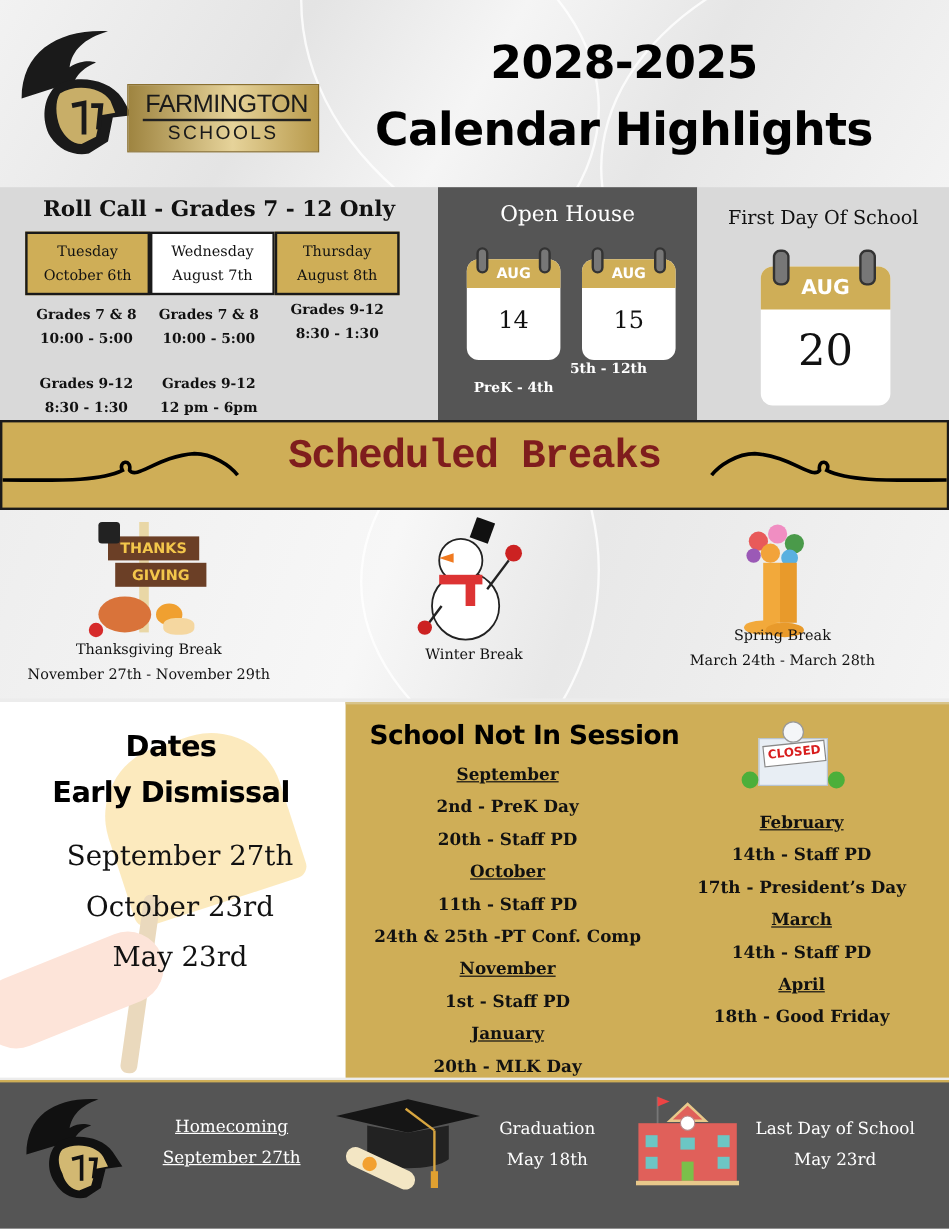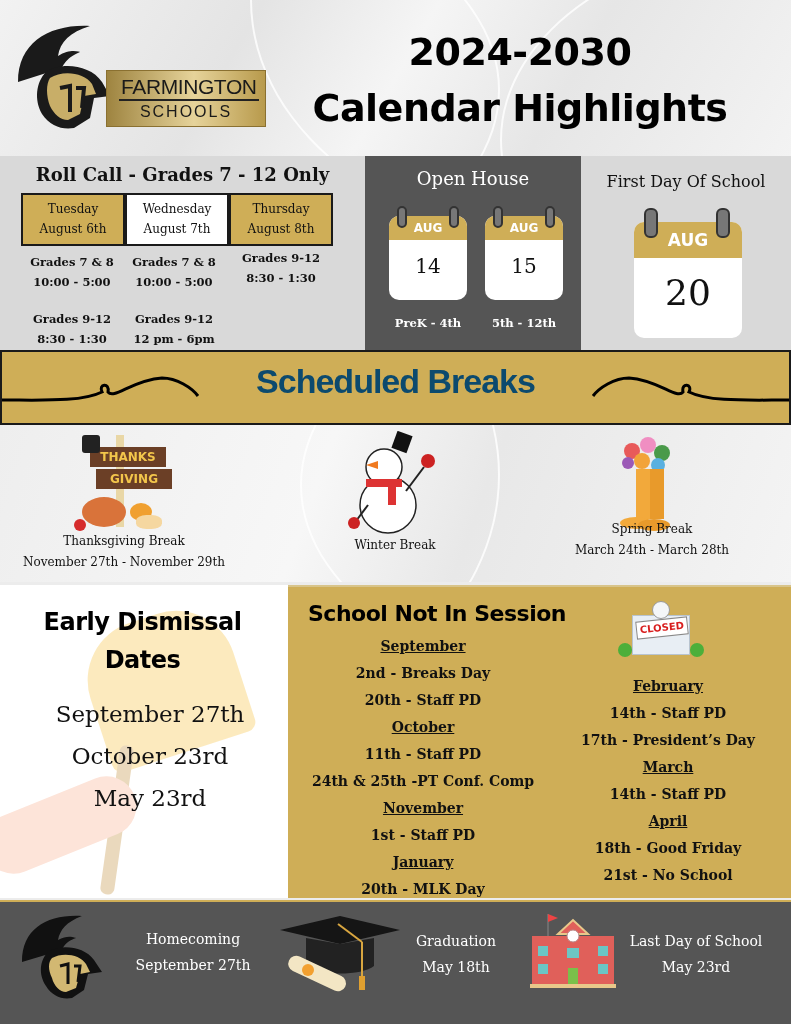--- a/index.html
+++ b/index.html
@@ -31,21 +31,21 @@
   .rc-slot { position: absolute; width: 110px; text-align: center; font-size: 11.5px; font-weight: bold; line-height: 20px; }
 
   .sec-title { position: absolute; width: 100%; text-align: center; font-size: 18px; }
   .cal { position: absolute; background: #fff; border-radius: 10px; overflow: visible; }
   .cal .top { position: absolute; left: 0; top: 0; width: 100%; background: #cfae57; border-radius: 10px 10px 0 0; color: #fff; text-align: center; font-family: "DejaVu Sans", sans-serif; font-weight: bold; }
   .cal .num { position: absolute; left: 0; width: 100%; text-align: center; color: #111; }
   .cal .ring { position: absolute; background: #777; border: 2px solid #333; border-radius: 6px; }
 
   
   #banner { left: 0; top: 350px; width: 791px; height: 75px; background: #cfae57; border: 2px solid #1a1a1a; }
-  #banner-text { position: absolute; left: 0; top: 10px; width: 100%; text-align: center; font-family: Liberation Sans, sans-serif; font-weight: 900; font-size: 34px; letter-spacing: -1px; color: #0c4a6e; }
+  #banner-text { position: absolute; left: 0; top: 10px; width: 100%; text-align: center; font-family: Liberation Mono, monospace; font-weight: 900; font-size: 34px; letter-spacing: -1px; color: #7f1d1d; }
 
   
   #breaks { left: 0; top: 425px; width: 791px; height: 157px; background: linear-gradient(110deg, #eeeeee, #f7f7f7 40%, #e8e8e8 60%, #f4f4f4); overflow: hidden; }
   .brk { position: absolute; text-align: center; font-size: 12px; line-height: 21px; }
   .brk .name { font-size: 12px; }
 
   
   #early { left: 0; top: 585px; width: 288px; height: 313px; background: #ffffff; overflow: hidden; }
   .bell { position: absolute; left: 90px; top: 30px; width: 150px; height: 140px; background: #fbe6b3; border-radius: 60px 60px 10px 10px; opacity: 0.85; transform: rotate(-18deg); }
   .rope { position: absolute; left: 110px; top: 160px; width: 14px; height: 150px; background: #ead9bd; transform: rotate(8deg); border-radius: 6px; }
@@ -76,31 +76,31 @@
     <path d="M36 50 C50 40 80 42 92 60 L100 74 L84 76 L80 96 L64 106 C52 108 40 104 32 92 C24 78 26 60 36 50 Z" fill="#1a1a1a"></path>
     <path d="M40 56 C52 48 74 50 82 62 L86 72 L74 74 L70 92 L58 98 C50 98 44 92 40 84 C36 74 36 62 40 56 Z" fill="#c8ae68"></path>
     <path d="M50 66 L60 64 L60 90 M66 66 L74 66 L72 86" stroke="#1a1a1a" stroke-width="4" fill="none"></path>
   </svg>
   <div class="abs logo-badge">
     <div class="l1">FARMINGTON</div>
     <div class="l2">SCHOOLS</div>
   </div>
 
   <div id="title" class="abs heavy">
-    <div>2024-2030</div>
+    <div>2028-2025</div>
     <div>Calendar Highlights</div>
   </div>
 </div>
 
 <div id="rollcall" class="abs">
   <div class="rc-title">Roll Call - Grades 7 - 12 Only</div>
 
   <div class="rc-day rc-gold" style="left:21px;">
     <div>Tuesday</div>
-    <div>August 6th</div>
+    <div>October 6th</div>
   </div>
   <div class="rc-day rc-white" style="left:125px;">
     <div>Wednesday</div>
     <div>August 7th</div>
   </div>
   <div class="rc-day rc-gold" style="left:229px;text-align:center;">
     <div>Thursday</div>
     <div>August 8th</div>
   </div>
 
@@ -136,21 +136,21 @@
     <div class="ring" style="left:60px;top:-10px;width:10px;height:22px;"></div>
   </div>
   <div class="cal" style="left:120px;top:60px;width:78px;height:84px;">
     <div class="top" style="height:24px;line-height:24px;font-size:12px;">AUG</div>
     <div class="num" style="top:38px;font-size:20px;">15</div>
     <div class="ring" style="left:8px;top:-10px;width:10px;height:22px;"></div>
     <div class="ring" style="left:60px;top:-10px;width:10px;height:22px;"></div>
   </div>
 
   <div class="abs" style="left:14px;top:160px;width:98px;text-align:center;color:#fff;font-size:11.5px;font-weight:bold;">PreK - 4th</div>
-  <div class="abs" style="left:110px;top:160px;width:98px;text-align:center;color:#fff;font-size:11.5px;font-weight:bold;">5th - 12th</div>
+  <div class="abs" style="left:110px;top:144px;width:98px;color:#fff;font-size:11.5px;font-weight:bold;">5th - 12th</div>
 </div>
 
 <div id="firstday" class="abs">
   <div class="sec-title" style="top:16px;font-size:16px;">First Day Of School</div>
   <div class="cal" style="left:53px;top:66px;width:108px;height:116px;">
     <div class="top" style="height:36px;line-height:36px;font-size:17px;">AUG</div>
     <div class="num" style="top:50px;font-size:36px;">20</div>
     <div class="ring" style="left:10px;top:-14px;width:14px;height:30px;"></div>
     <div class="ring" style="left:82px;top:-14px;width:14px;height:30px;"></div>
   </div>
@@ -217,72 +217,71 @@
     <div class="name">Spring Break</div>
     <div>March 24th - March 28th</div>
   </div>
 </div>
 
 <div id="early" class="abs">
   <div class="bell"></div>
   <div class="rope"></div>
   <div class="arm"></div>
   <div id="early-title" class="heavy">
+    <div>Dates</div>
     <div>Early Dismissal</div>
-    <div>Dates</div>
   </div>
   <div class="ed-date" style="top:116px;">September 27th</div>
   <div class="ed-date" style="top:158px;">October 23rd</div>
   <div class="ed-date" style="top:200px;">May 23rd</div>
 </div>
 
 <div id="nis" class="abs">
   <div id="nis-title" class="heavy">School Not In Session</div>
 
   <div class="abs" style="left:330px;top:12px;width:86px;height:58px;">
     <div class="abs" style="left:14px;top:16px;width:58px;height:40px;background:#e8eef4;border:1px solid #b8c4d0;"></div>
     <div class="abs" style="left:34px;top:2px;width:18px;height:18px;background:#f4f6f8;border:1px solid #999;border-radius:50%;"></div>
     <div class="abs" style="left:0;top:44px;width:14px;height:14px;background:#4caf3a;border-radius:50%;"></div>
     <div class="abs" style="left:72px;top:44px;width:14px;height:14px;background:#4caf3a;border-radius:50%;"></div>
     <div class="abs" style="left:18px;top:20px;width:52px;height:18px;background:#fff;border:1px solid #888;color:#d81e1e;font-family:'DejaVu Sans',sans-serif;font-weight:bold;font-size:10px;text-align:center;line-height:16px;transform:rotate(-6deg);">CLOSED</div>
   </div>
 
   <div class="nis-line" style="left:10px;top:46px;width:250px;">
     <div class="nis-month">September</div>
-    <div>2nd - Breaks Day</div>
+    <div>2nd - PreK Day</div>
     <div>20th - Staff PD</div>
     <div class="nis-month">October</div>
     <div>11th - Staff PD</div>
     <div>24th &amp; 25th -PT Conf. Comp</div>
     <div class="nis-month">November</div>
     <div>1st - Staff PD</div>
     <div class="nis-month">January</div>
     <div>20th - MLK Day</div>
   </div>
 
   <div class="nis-line" style="left:280px;top:86px;width:200px;">
     <div class="nis-month">February</div>
     <div>14th - Staff PD</div>
     <div>17th - President’s Day</div>
     <div class="nis-month">March</div>
     <div>14th - Staff PD</div>
     <div class="nis-month">April</div>
     <div>18th - Good Friday</div>
-    <div>21st - No School</div>
   </div>
 </div>
 
 <div id="footer" class="abs">
   <svg class="abs" style="left:18px;top:10px;" width="92" height="90" viewBox="0 0 92 90">
     <path d="M4 50 C4 16 30 2 64 4 C48 10 42 18 40 28 C50 22 58 26 58 26 C46 30 44 38 44 38 Z" fill="#111"></path>
     <path d="M30 40 C42 32 66 34 76 48 L84 60 L70 62 L66 78 L54 86 C44 88 34 84 28 74 C20 62 22 48 30 40 Z" fill="#111"></path>
     <path d="M34 46 C44 40 62 42 68 52 L72 60 L62 62 L58 76 L48 80 C42 80 36 74 34 66 C30 58 30 50 34 46 Z" fill="#d2b872"></path>
     <path d="M42 54 L50 52 L50 72 M56 54 L62 54 L60 70" stroke="#111" stroke-width="3" fill="none"></path>
   </svg>
-  <div class="ft" style="left:118px;top:24px;width:150px;">
+  <div class="ft" style="left:118px;top:24px;width:150px;text-decoration:underline;">
     <div>Homecoming</div>
     <div>September 27th</div>
   </div>
 
   <svg class="abs" style="left:278px;top:12px;" width="126" height="84" viewBox="0 0 126 84">
     <polygon points="2,16 62,2 122,16 62,30" fill="#151515"></polygon>
     <path d="M28 24 L28 52 C40 62 84 62 96 52 L96 24 L62 30 Z" fill="#222"></path>
     <line x1="60" y1="10" x2="84" y2="28" stroke="#d8a640" stroke-width="2"></line>
     <line x1="84" y1="28" x2="84" y2="70" stroke="#d8a640" stroke-width="2"></line>
     <rect x="81" y="62" width="6" height="14" fill="#e0a030"></rect>

